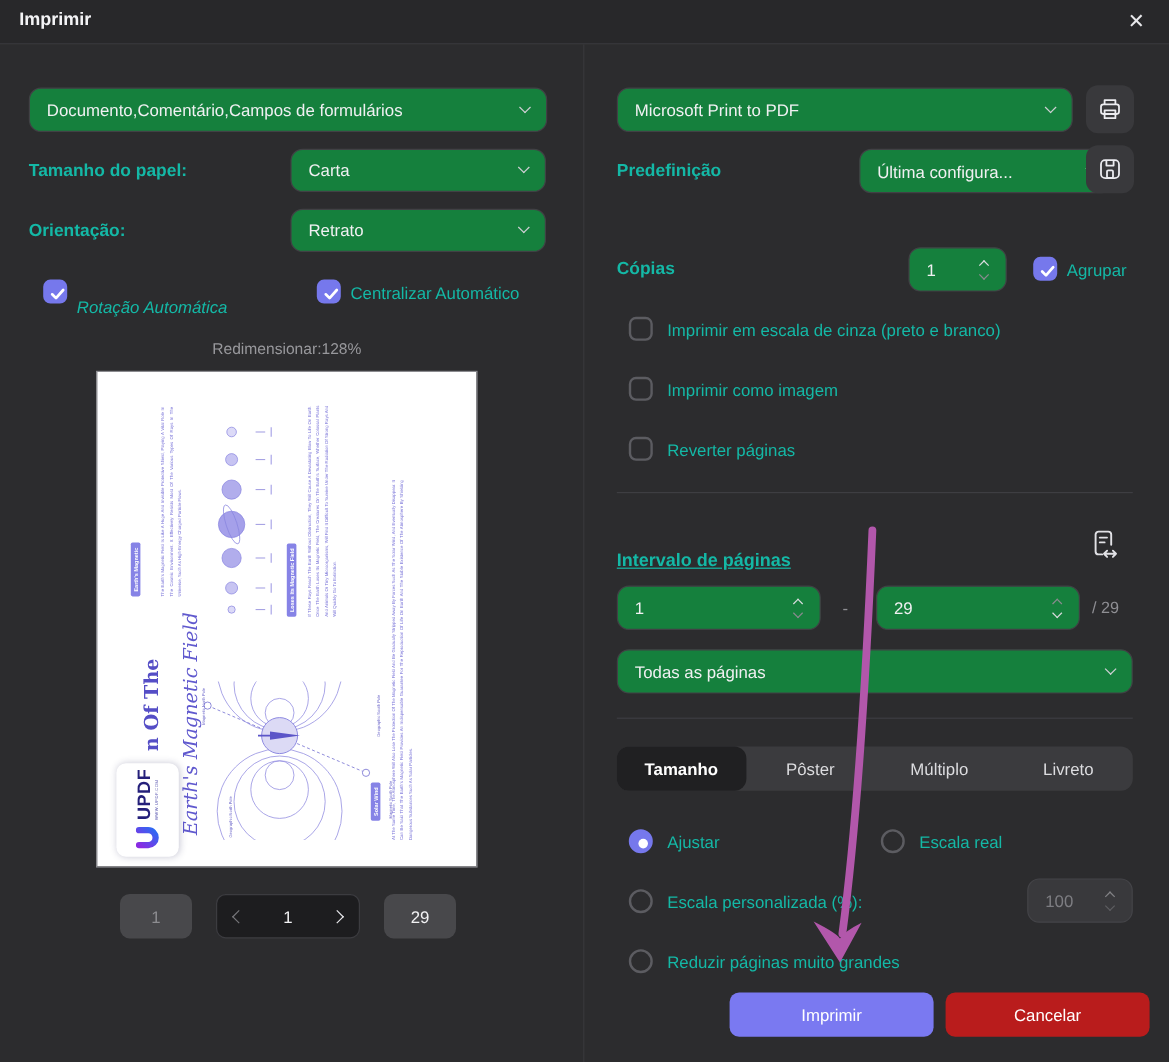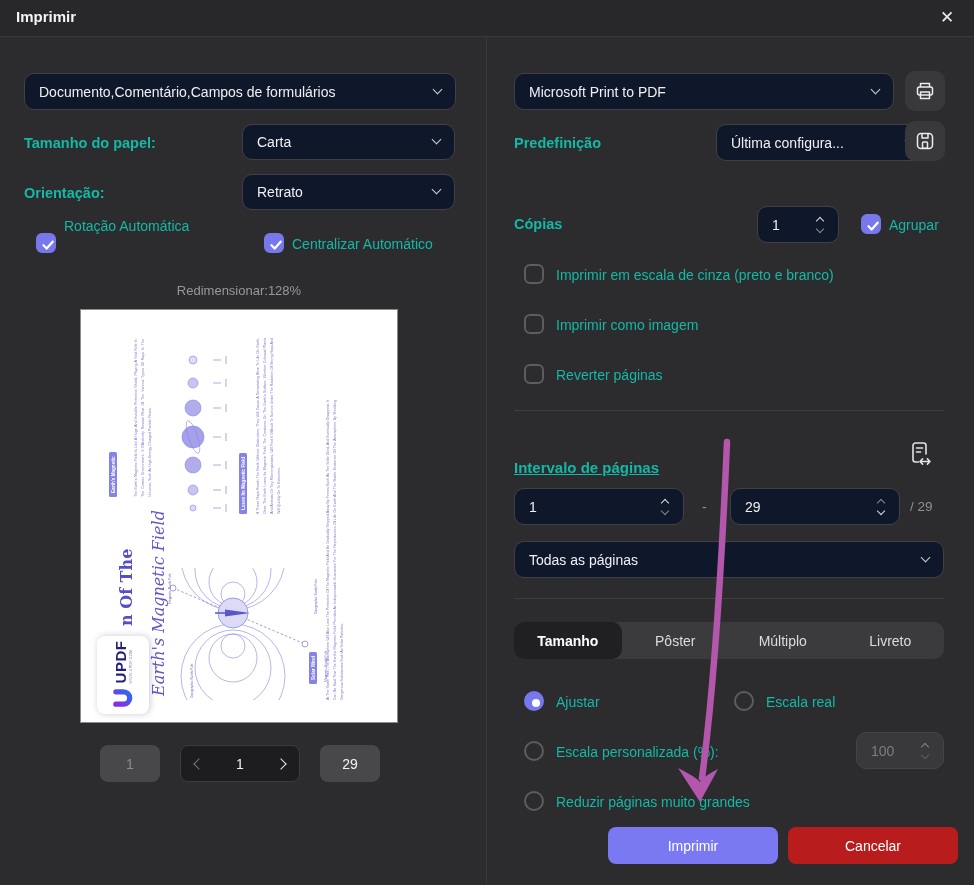--- a/index.html
+++ b/index.html
@@ -10,21 +10,21 @@
   
   .titlebar { position:absolute; left:0; top:0; width:974px; height:37px;
     background:#28282a; border-bottom:1px solid #3a3a3d; }
   .titlebar .ttl { position:absolute; left:16px; top:8px; font-size:15px; font-weight:bold; color:#f4f4f6; }
   .close { position:absolute; right:14px; top:5px; width:26px; height:26px; color:#e9e9ec;
     font-size:17px; line-height:26px; text-align:center; cursor:pointer; }
 
   .vdiv { position:absolute; left:486px; top:37px; bottom:0; width:1px; background:#38383b; }
 
   
-  .ctrl { position:absolute; background:#0f172a; border:1px solid #414145; border-radius:10px;
+  .ctrl { position:absolute; background:#15803d; border:1px solid #414145; border-radius:10px;
     color:#f0f0f2; font-size:14px; display:flex; align-items:center; padding:0 14px; cursor:pointer; }
   .chv { width:7px; height:7px; border-right:1.6px solid #cfcfd4; border-bottom:1.6px solid #cfcfd4;
     transform:rotate(45deg); margin-top:-4px; }
   .ctrl .chv { position:absolute; right:14px; top:50%; margin-top:-6px; }
   .lbl { position:absolute; color:#14b8a6; font-size:14px; }
   .lbl.b { font-weight:bold; font-size:14.5px; }
 
   .cb { position:absolute; width:20px; height:20px; border-radius:6px; border:2px solid #5c5c61;
     background:transparent; cursor:pointer; }
   .cb.on { background:#7678ec; border-color:#7678ec; }
@@ -121,21 +121,21 @@
   <div class="ctrl" style="left:242px; top:174px; width:213px; height:36px;">
     <span>Retrato</span>
     <i class="chv"></i>
   </div>
 
   <span class="cb on" style="left:36px; top:233px;">
     <svg width="16" height="16" viewBox="0 0 12 12">
       <path d="M2.6 6.2 L5 8.6 L9.5 3.5" stroke="#fff" stroke-width="1.7" fill="none" stroke-linecap="round" stroke-linejoin="round"></path>
       </svg>
   </span>
-  <span class="lbl" style="left:64px; top:218px;">Rotação Automática</span>
+  <span class="lbl" style="left:64px; top:248px;font-style:italic;">Rotação Automática</span>
   <span class="cb on" style="left:264px; top:233px;">
     <svg width="16" height="16" viewBox="0 0 12 12">
       <path d="M2.6 6.2 L5 8.6 L9.5 3.5" stroke="#fff" stroke-width="1.7" fill="none" stroke-linecap="round" stroke-linejoin="round"></path>
       </svg>
   </span>
   <span class="lbl" style="left:292px; top:236px;">Centralizar Automático</span>
 
   <div class="resize">Redimensionar:128%</div>
 
   <div class="page">

